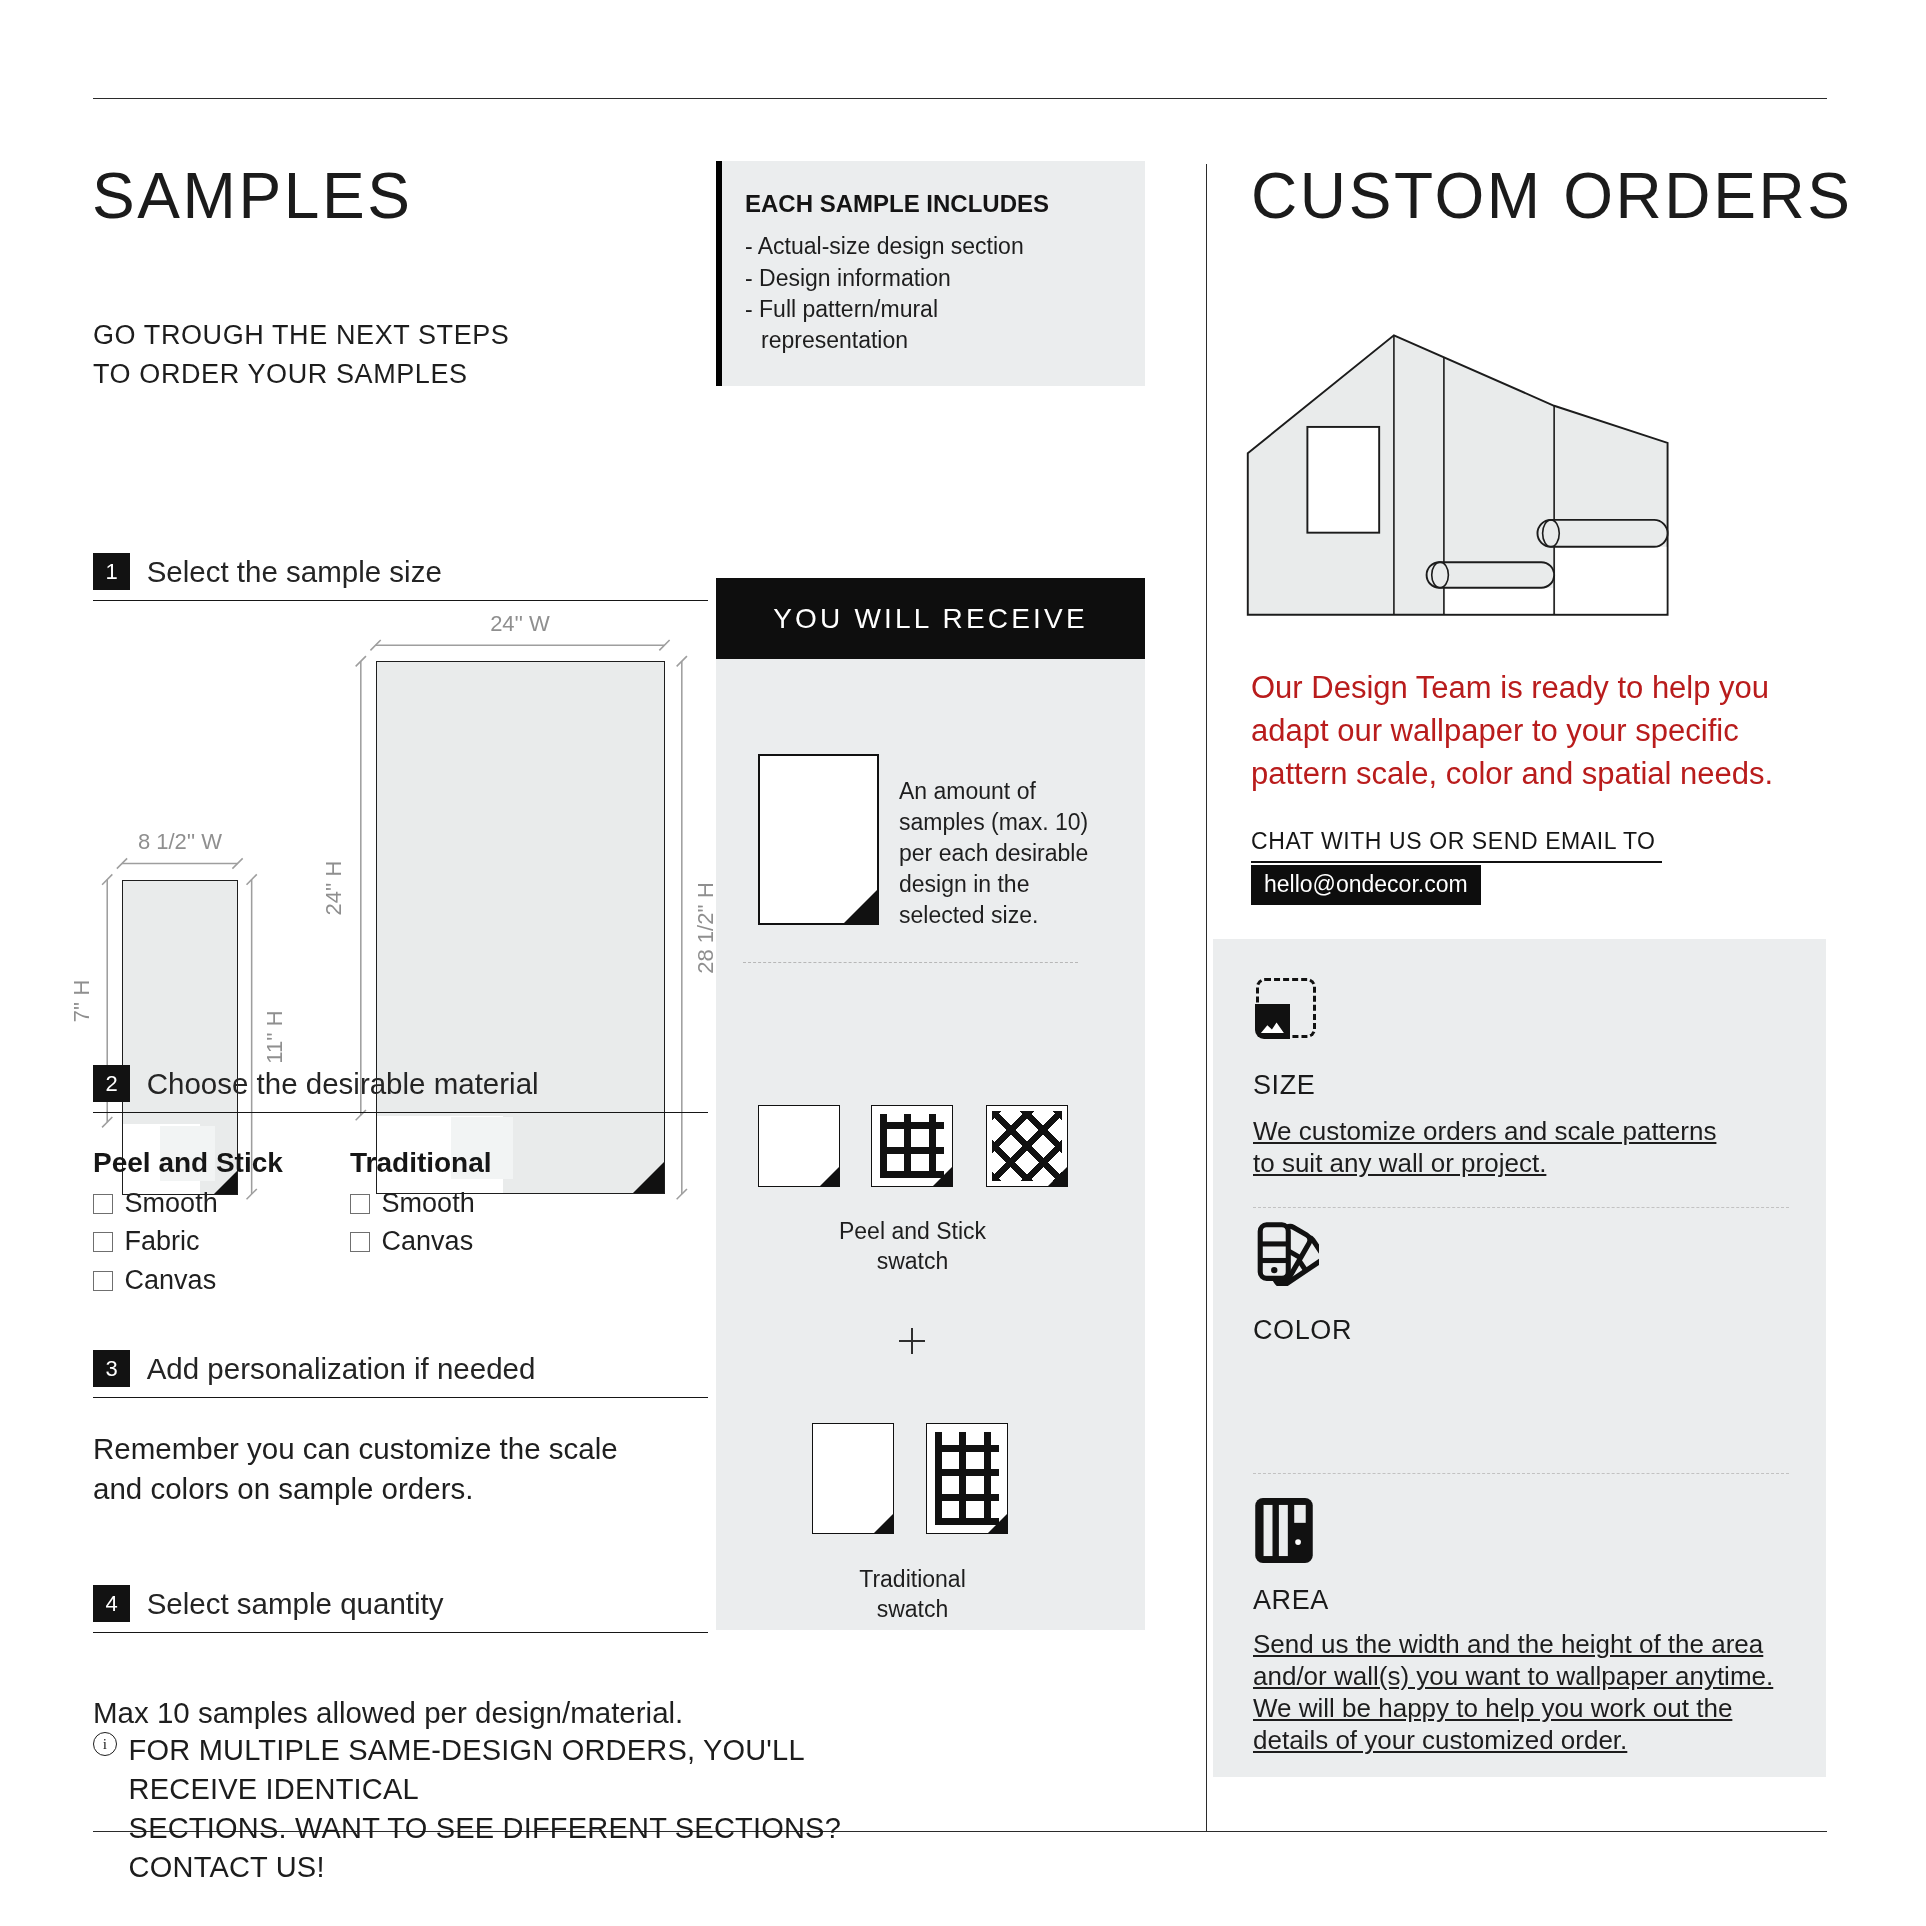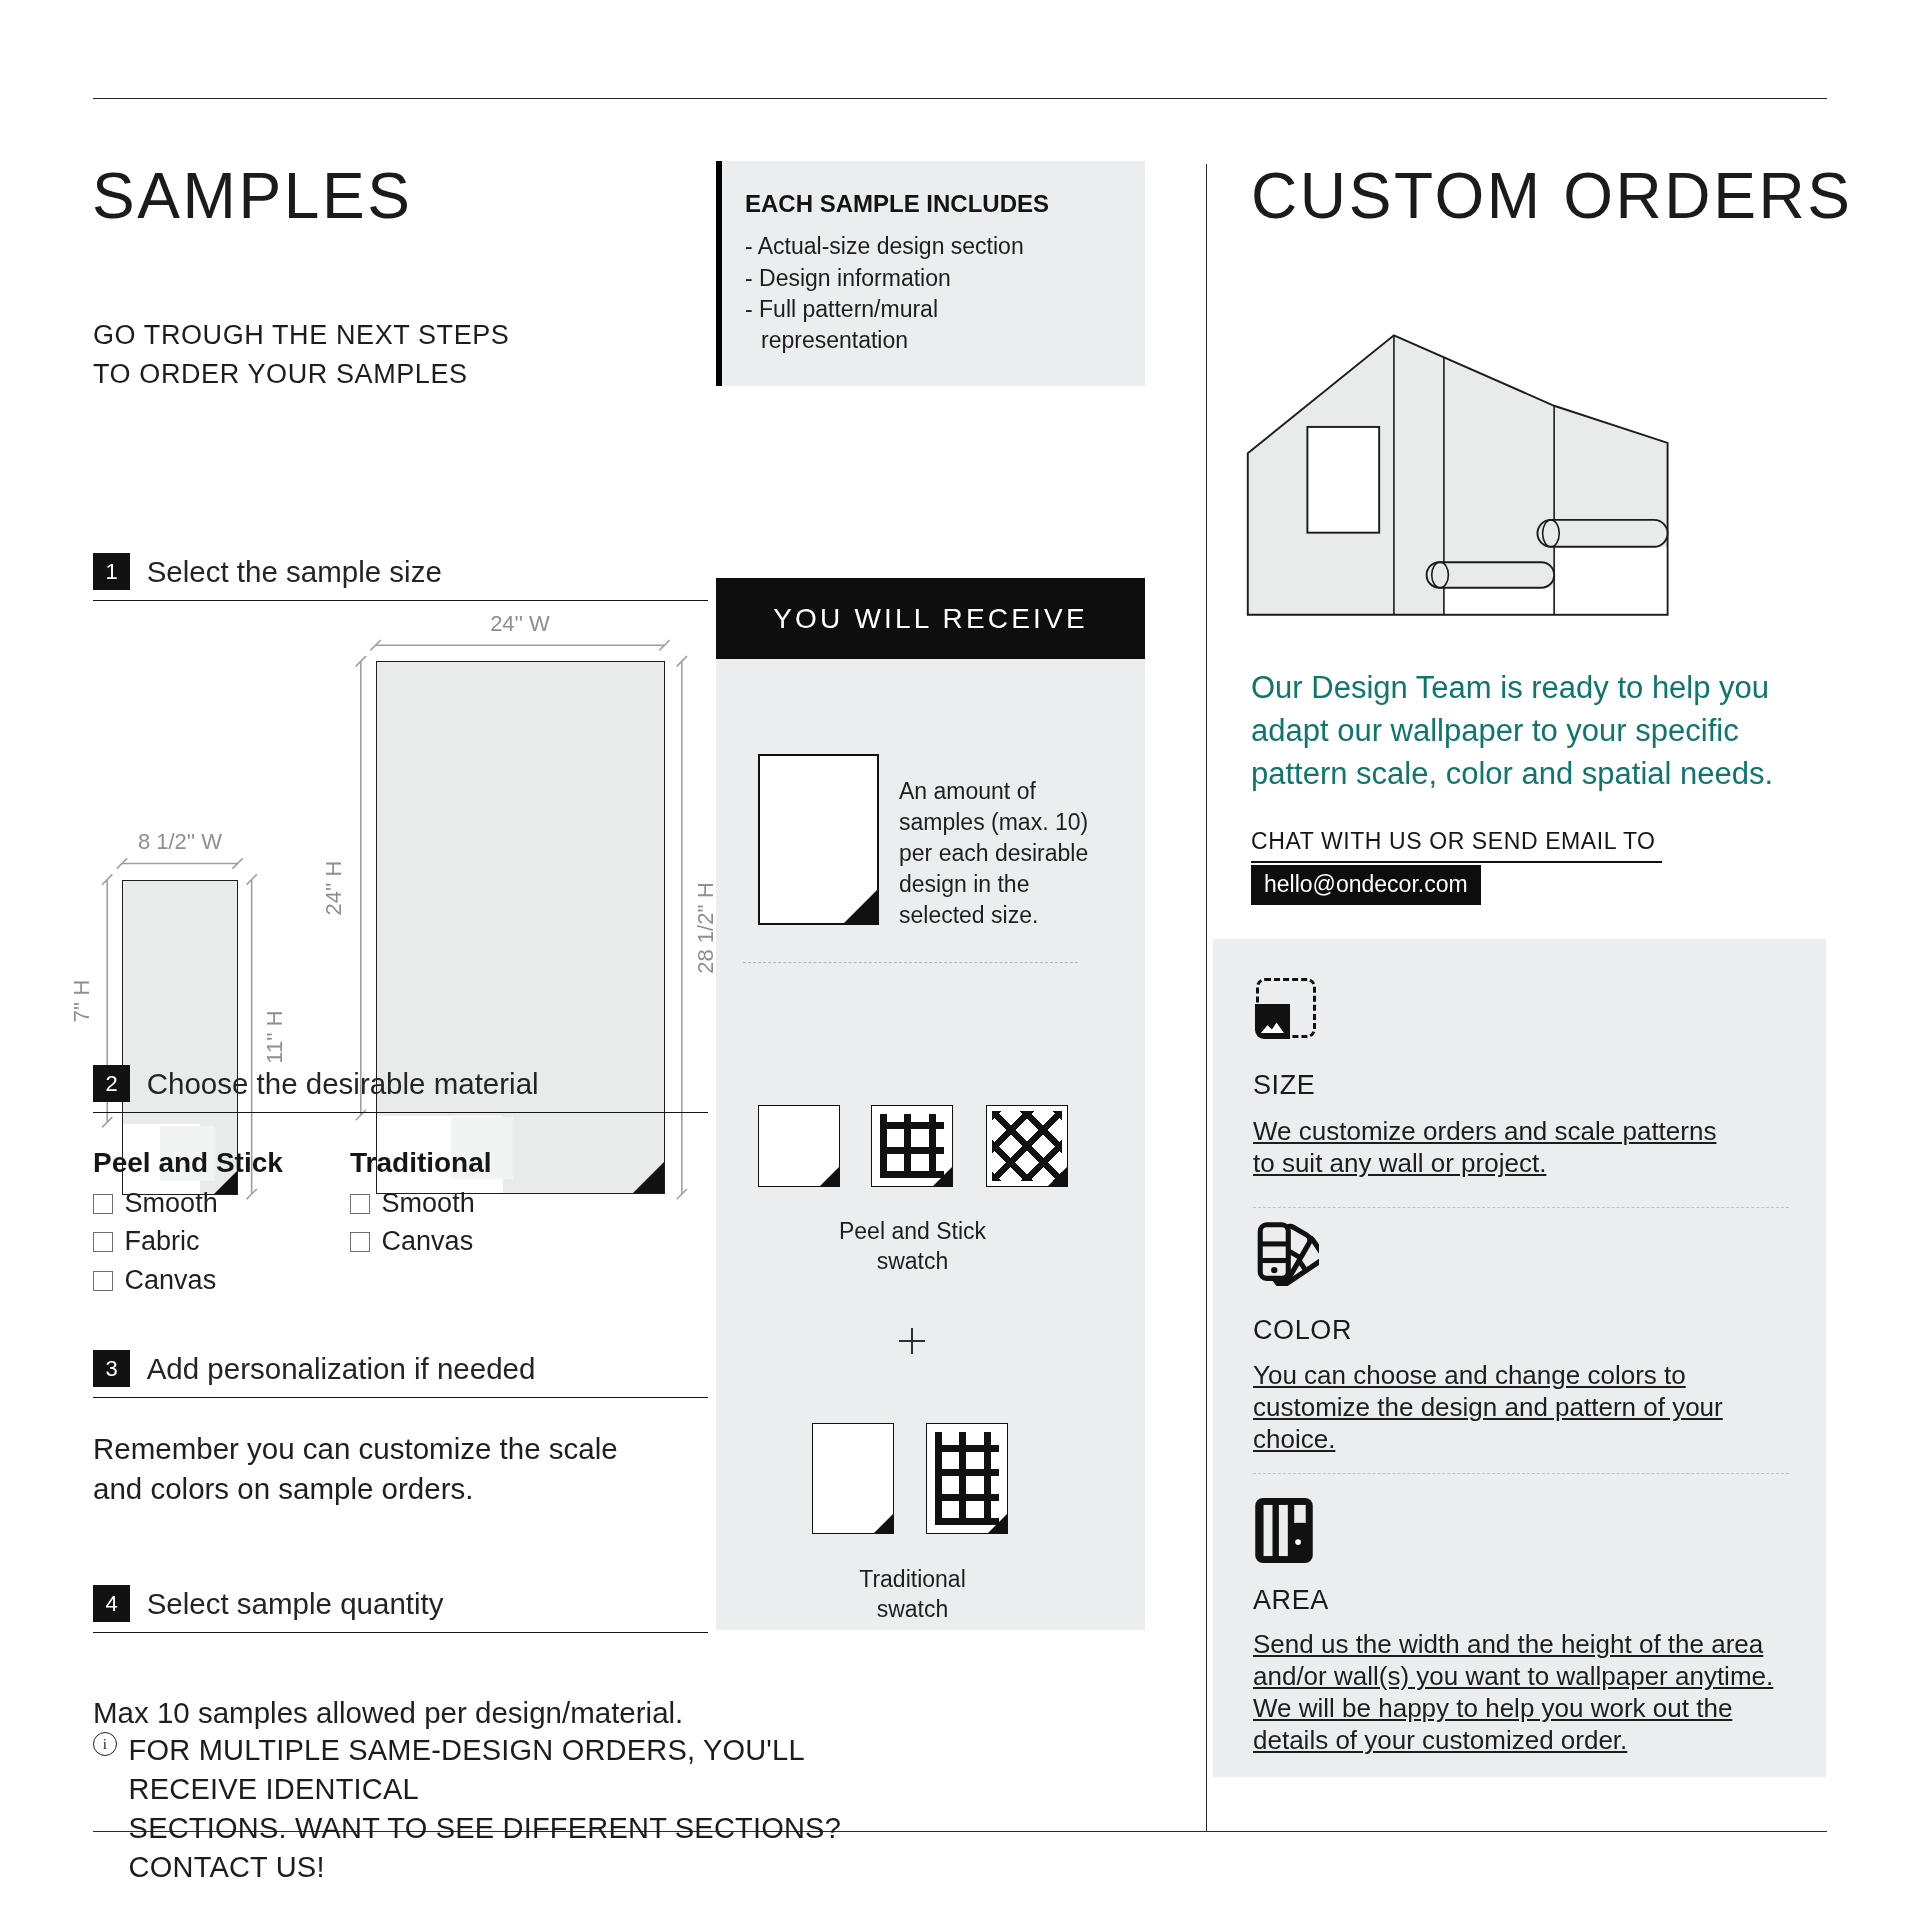--- a/index.html
+++ b/index.html
@@ -47,21 +47,21 @@
      background-image:repeating-linear-gradient(90deg,#111 0 7px,transparent 7px 24.4px),
                       repeating-linear-gradient(0deg,#111 0 7px,transparent 7px 24.4px);}
   .hatchpat{position:absolute;left:5.1px;top:5.1px;right:5.1px;bottom:5.1px;
      background-image:repeating-linear-gradient(45deg,#111 0 6.4px,transparent 6.4px 23px),
                       repeating-linear-gradient(-45deg,#111 0 6.4px,transparent 6.4px 23px);}
   .caption{font-size:23px;line-height:29.5px;color:#1e1e1e;text-align:center;}
   .plus{position:absolute;width:26px;height:26px;}
   .plus:before,.plus:after{content:"";position:absolute;background:#2e2e2e;}
   .plus:before{left:0;top:12.2px;width:26px;height:1.6px;}
   .plus:after{left:12.2px;top:0;width:1.6px;height:26px;}
-  .rintro{font-size:31px;line-height:43px;color:#0f766e;}
+  .rintro{font-size:31px;line-height:43px;color:#b91c1c;}
   .chat{font-size:23px;letter-spacing:0.6px;color:#161616;white-space:nowrap;}
   .chatline{background:#111;height:1.9px;}
   .chip{background:#0d0d0d;color:#fff;font-size:23px;padding:6.4px 13px;display:inline-block;}
   .featbox{background:#ebedee;}
   .feathead{font-size:27px;letter-spacing:0.6px;color:#1a1a1a;}
   .featbody{font-size:26px;line-height:32px;color:#1d1d1d;text-decoration:underline;}
   .fdash{border-top:1.3px dashed #c2c2c2;height:0;}
   .sizeicon{position:absolute;width:54px;height:54px;border:3.9px dashed #111;border-radius:9px;}
   .sizeicon .blk{position:absolute;left:-3.9px;bottom:-3.9px;width:35px;height:35px;background:#111;
                  border-radius:0 0 0 9px;}
@@ -272,23 +272,20 @@
         <rect x="8" y="6" width="44" height="84" rx="10"></rect>
         <line x1="8" y1="42" x2="52" y2="42"></line>
       </g>
       <rect x="8" y="6" width="44" height="84" rx="10"></rect>
       <line x1="8" y1="36" x2="52" y2="36"></line>
       <line x1="8" y1="62" x2="52" y2="62"></line>
       <circle cx="30" cy="77" r="5" fill="#111" stroke="none"></circle>
     </g>
   </svg>
   <div class="abs feathead" style="left:1253px;top:1315px;">COLOR</div>
-  <div class="abs featbody ml" style="left:1253px;top:1359px;">You can choose and change colors to
-customize the design and pattern of your
-choice.</div>
   <div class="abs fdash" style="left:1253px;top:1473px;width:536px;"></div>
 
   <svg class="abs" style="left:1253px;top:1496px;" width="62" height="69" viewBox="0 0 96 108">
     <rect x="3" y="3" width="90" height="102" rx="12" fill="#111"></rect>
     <rect x="16" y="14" width="14" height="80" fill="#ebedee"></rect>
     <rect x="40" y="14" width="14" height="80" fill="#ebedee"></rect>
     <rect x="64" y="14" width="18" height="28" fill="#ebedee"></rect>
     <circle cx="70" cy="72" r="4.5" fill="#ffffff"></circle>
   </svg>
   <div class="abs feathead" style="left:1253px;top:1585px;">AREA</div>

